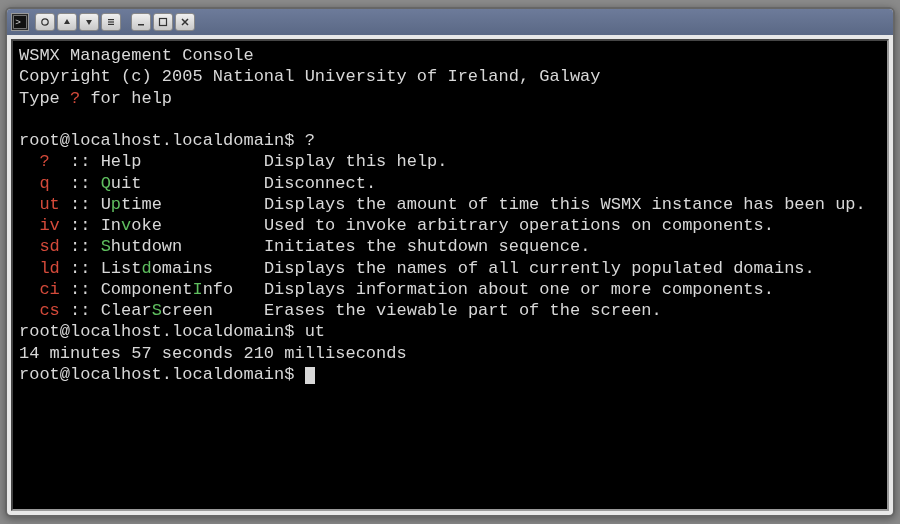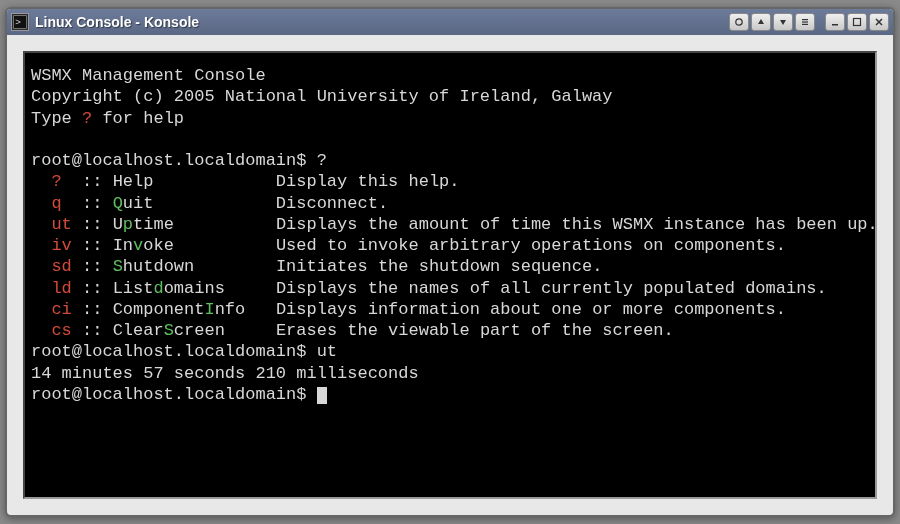--- a/index.html
+++ b/index.html
@@ -68,27 +68,27 @@
     color: #333;
     cursor: pointer;
   }
   .win-btn svg { width: 10px; height: 10px; }
   .sep {
     width: 6px;
   }
   .terminal {
     flex: 1;
     background: #000;
-    margin: 16px;
+    margin: 4px;
     border: 2px inset #999;
     font-family: "Courier New", monospace;
     font-size: 17px;
     line-height: 1.25;
     color: #d8d8d8;
-    padding: 12px 6px;
+    padding: 4px 6px;
     overflow: hidden;
     white-space: pre;
   }
   .red { color: #d44a3a; }
   .green { color: #5fbf5f; }
   .cursor {
     display: inline-block;
     width: 10px;
     height: 17px;
     background: #d8d8d8;
@@ -99,21 +99,20 @@
 <body>
 
 <div class="window">
   <div class="titlebar">
     <div class="app-icon">
       <svg viewBox="0 0 10 10">
           <rect x="1" y="1" width="8" height="8" fill="#111" stroke="#888" stroke-width="0.5"></rect>
           <text x="2" y="7" font-size="6" fill="#ccc">&gt;</text>
         </svg>
     </div>
-    <div class="title-text">Linux Console - Konsole</div>
     <div class="win-controls">
       <div class="win-btn">
           <svg viewBox="0 0 10 10">
             <circle cx="5" cy="5" r="3.2" fill="none" stroke="#333" stroke-width="1.2"></circle>
           </svg>
         </div>
       <div class="win-btn">
           <svg viewBox="0 0 10 10">
             <path d="M5 2 L8 7 L2 7 Z" fill="#333"></path>
           </svg>

